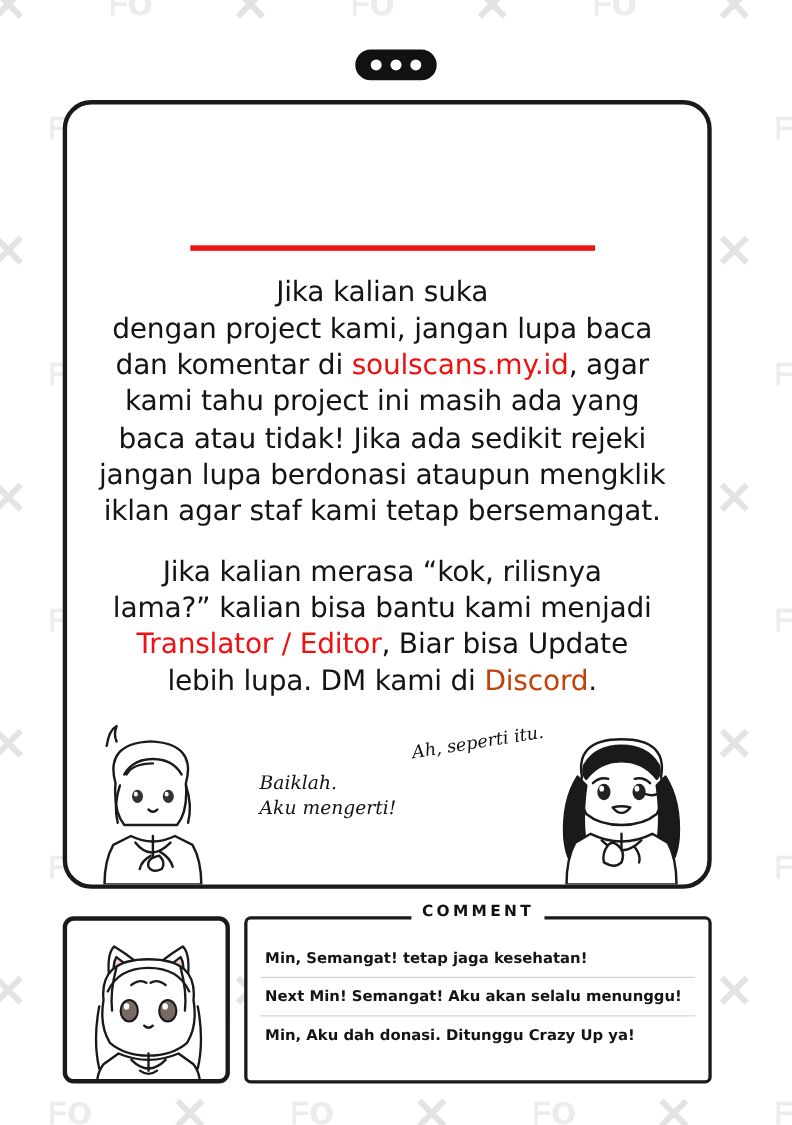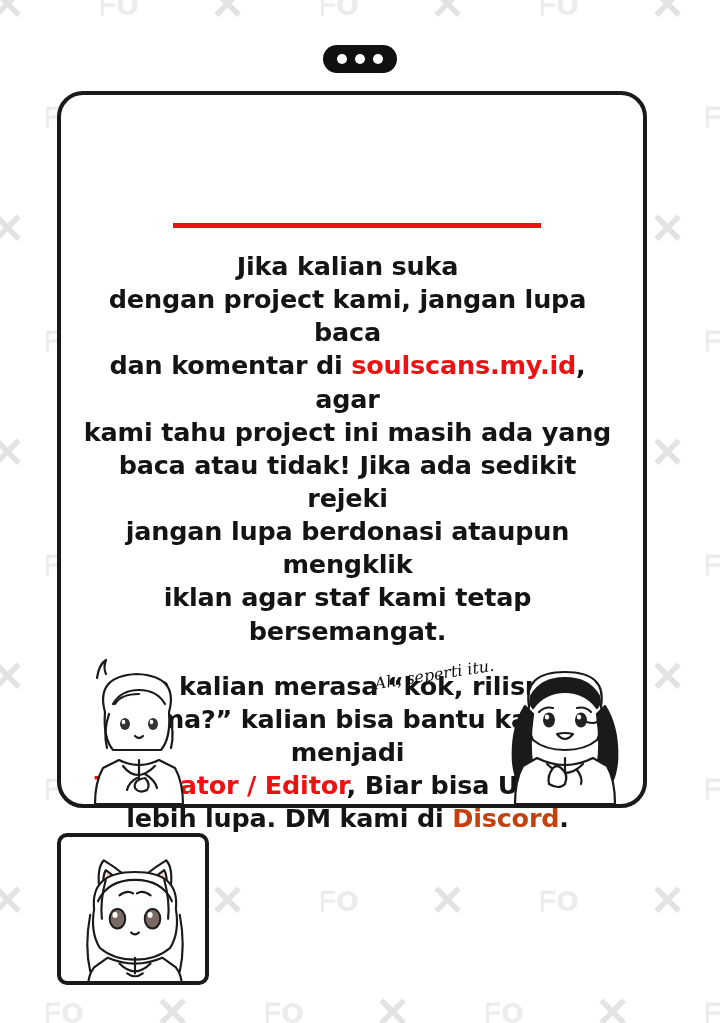--- a/index.html
+++ b/index.html
@@ -86,21 +86,21 @@
     top: 128px;
     left: 112px; width: 368px;
     height: 5px;
     background: #ee1111;
   }
   .body-text {
     position: absolute;
     top: 155px; left: 17px; right: 26px;
     text-align: center;
     font-family: "DejaVu Sans", sans-serif;
-    font-weight: 700;
+    font-weight: 400;
     font-size: 25.5px;
     line-height: 1.30;
     color: #141414;
     letter-spacing: -0.2px;
   }
   .body-text .red { color: #ee1111; }
   .body-text .blue { color: #c2410c; }
   .para2 { margin-top: 22px; }
 
   
@@ -287,20 +287,24 @@
           <path d="M94 60 q6 18 2 34"></path>
           <path d="M44 106 q20 10 40 0 l16 8 q8 14 8 36 l-88 0 q0 -22 8 -36 z" fill="#fff"></path>
           <path d="M64 106 l0 24"></path>
           <path d="M48 112 q14 18 32 0"></path>
           <path d="M70 120 q10 6 12 14"></path>
           <path d="M62 124 q-8 4 -10 12"></path>
           <path d="M70 124 q6 6 2 12 q-8 4 -12 -2 q-2 -8 10 -10 z" fill="#fff"></path>
         </g>
       </svg>
     </div>
+    <div class="handwrite hw-left">
+      <div>Baiklah.</div>
+      <div>Aku mengerti!</div>
+    </div>
 
     <div class="char-right">
       <svg viewBox="0 0 140 150" width="140" height="150">
         <g fill="none" stroke="#1a1a1a" stroke-width="2.2" stroke-linecap="round" stroke-linejoin="round">
           <path d="M34 52 q-6 -34 36 -34 q42 0 36 34 q4 20 -4 34 q-12 10 -32 10 q-20 0 -32 -10 q-8 -14 -4 -34 z" fill="#fff"></path>
           <path d="M36 42 q10 -18 34 -18 q24 0 34 18 q2 8 -2 12 q-12 -16 -32 -16 q-20 0 -32 16 q-4 -4 -2 -12 z" fill="#1a1a1a" stroke="#1a1a1a"></path>
           <path d="M30 52 q-14 22 -12 56 q2 20 10 26 l14 -2 q-10 -30 -4 -72 z" fill="#1a1a1a" stroke="#1a1a1a"></path>
           <path d="M110 52 q14 22 12 56 q-2 20 -10 26 l-14 -2 q10 -30 4 -72 z" fill="#1a1a1a" stroke="#1a1a1a"></path>
           <ellipse cx="54" cy="66" rx="6" ry="7.5" fill="#222" stroke="none"></ellipse>
           <ellipse cx="86" cy="66" rx="6" ry="7.5" fill="#222" stroke="none"></ellipse>
@@ -342,14 +346,24 @@
         <path d="M30 80 q-6 32 0 58"></path>
         <path d="M122 80 q6 32 0 58"></path>
         <path d="M48 124 q28 12 56 0 l14 10 q6 8 6 18 l-96 0 q0 -10 6 -18 z" fill="#fff"></path>
         <path d="M76 124 l0 16"></path>
         <path d="M60 130 q16 16 32 0"></path>
         <path d="M68 140 q8 6 16 0"></path>
       </g>
     </svg>
   </div>
 
+  <div class="comment-box">
+    <div class="comment-header">
+      <span class="label">COMMENT</span>
+    </div>
+    <div class="comment-list" id="commentList">
+        <div class="comment-item">Min, Semangat! tetap jaga kesehatan!</div>
+        <div class="comment-item">Next Min! Semangat! Aku akan selalu menunggu!</div>
+        <div class="comment-item">Min, Aku dah donasi. Ditunggu Crazy Up ya!</div>
+      </div>
+  </div>
 
 </div>
 
 </body></html>

